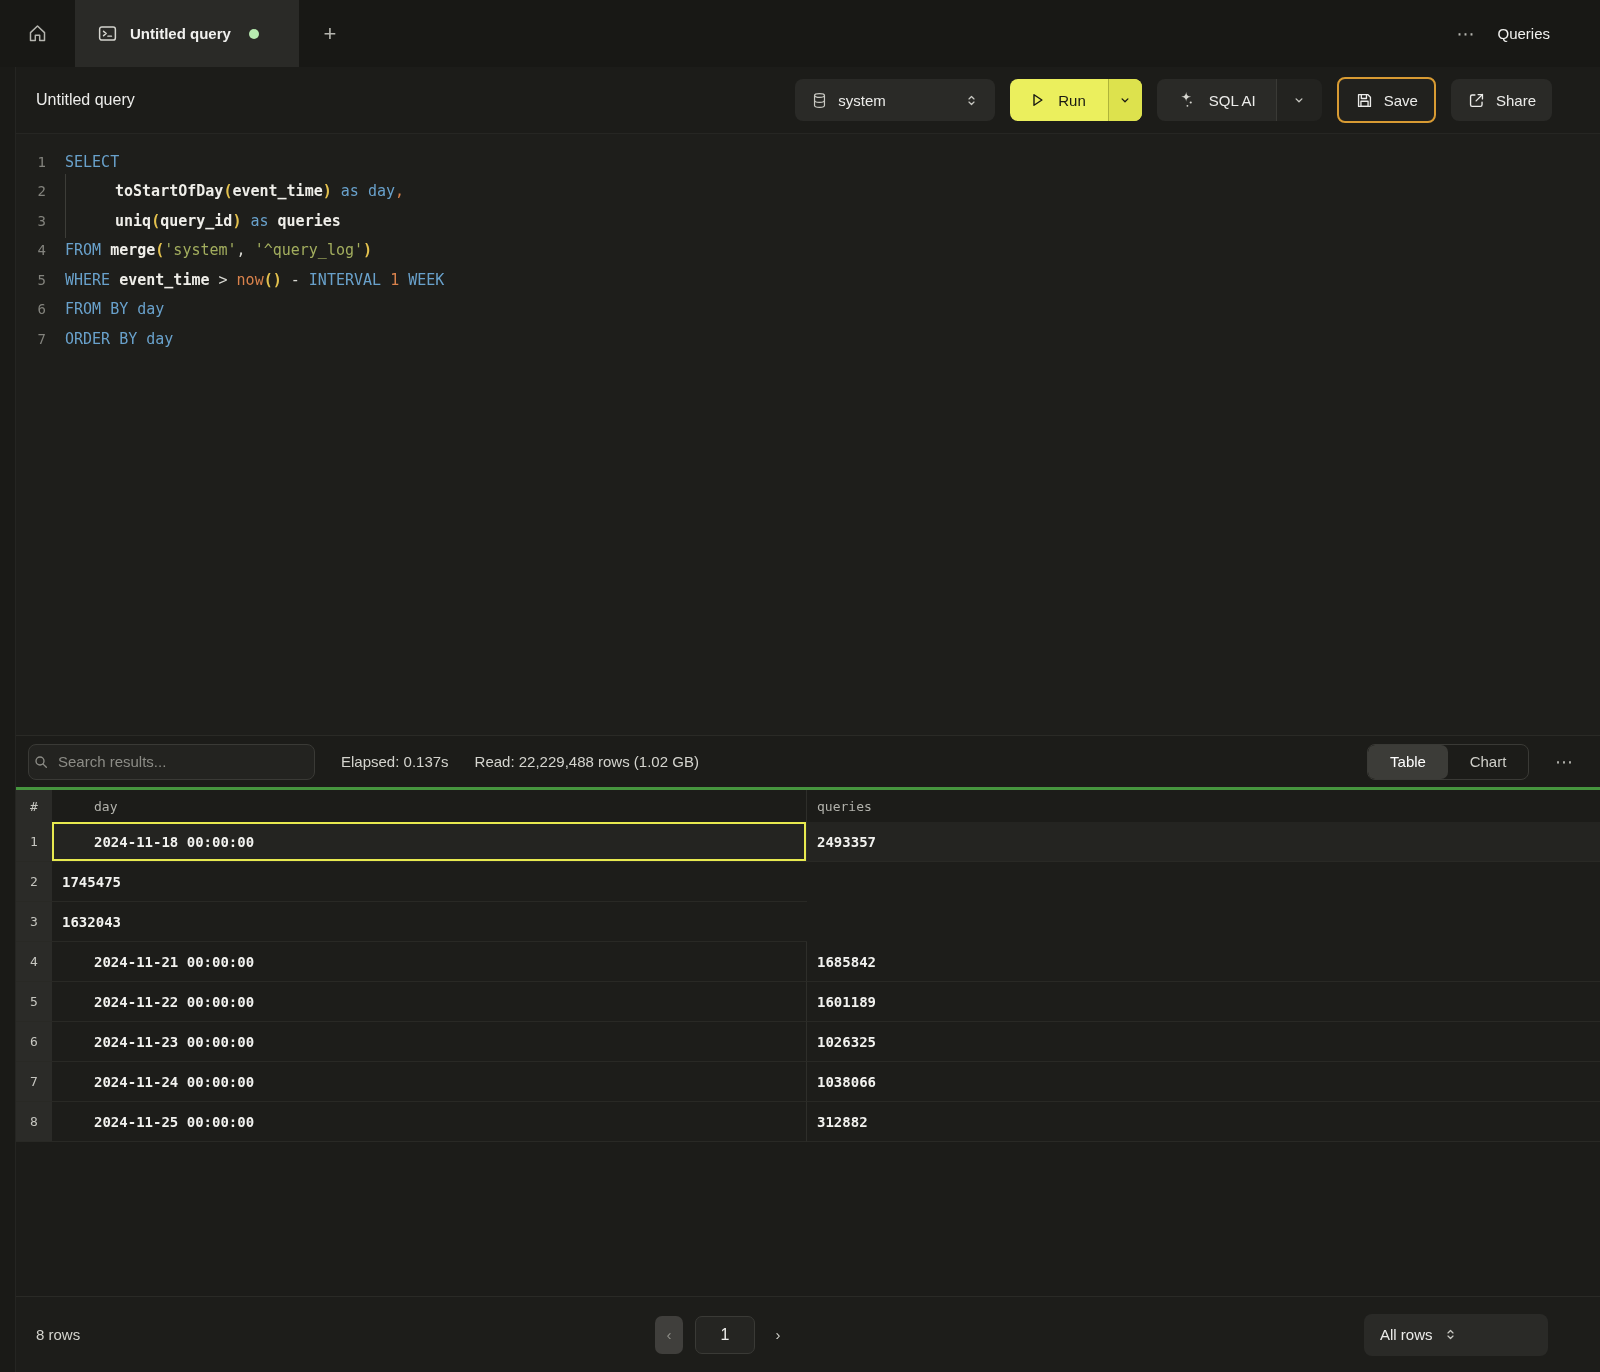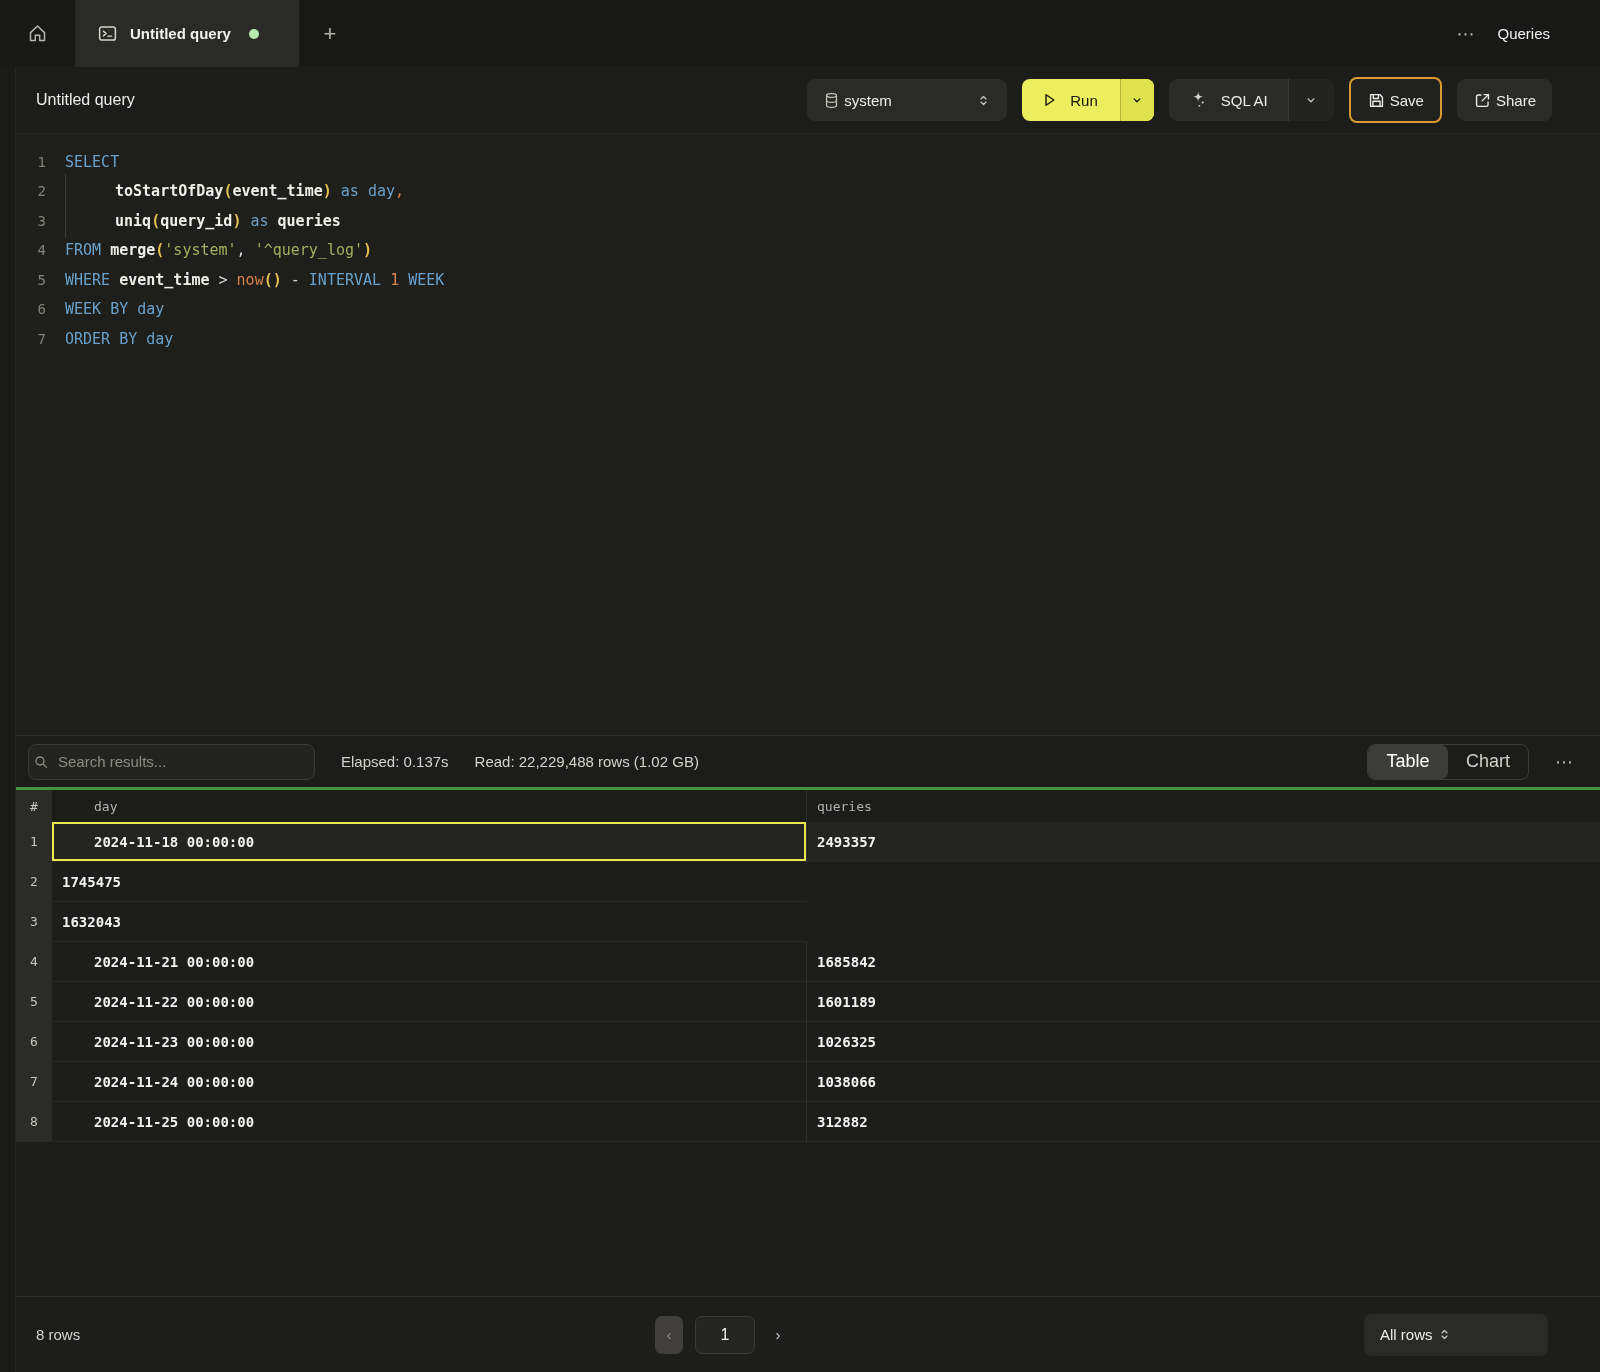--- a/index.html
+++ b/index.html
@@ -35,21 +35,21 @@
 
   
   .query-header {
     height:67px; display:flex; align-items:center;
     padding:0 48px 0 36px; background:#1c1c19; border-bottom:1px solid #262623;
   }
   .query-title { font-size:16px; color:#ececea; }
   .header-spacer { flex:1; }
   .controls { display:flex; align-items:center; gap:15px; }
   .btn {
-    height:42px; display:flex; align-items:center; gap:4px;
+    height:42px; display:flex; align-items:center; gap:10px;
     background:#2a2a27; border-radius:8px; padding:0 16px;
     font-size:15px; color:#ececea; cursor:pointer; border:none;
     font-family:"Liberation Sans", sans-serif;
   }
   .select-btn { min-width:200px; }
   .select-btn .sel-label { flex:1; text-align:left; }
   .btn-group { display:flex; align-items:stretch; height:42px; border-radius:8px; overflow:hidden; cursor:pointer; }
   .run-main {
     display:flex; align-items:center; gap:12px; padding:0 22px 0 18px;
     font-size:15px; font-weight:400; color:#191913;
@@ -92,21 +92,21 @@
     flex:1; background:transparent; border:none; outline:none;
     font-size:15px; color:#ececea; font-family:"Liberation Sans", sans-serif;
   }
   .search-box input::placeholder { color:#8c8c86; }
   .meta-text { font-size:15px; color:#d4d4ce; }
   .toolbar-spacer { flex:1; }
   .view-toggle {
     display:flex; height:36px; border:1px solid #3a3a36; border-radius:8px; overflow:hidden;
   }
   .view-seg { min-width:80px; display:flex; align-items:center; justify-content:center;
-    font-size:18px; color:#cfcfc9; cursor:pointer; padding:0 18px; }
+    font-size:15px; color:#cfcfc9; cursor:pointer; padding:0 18px; }
   .view-seg.active { background:#3c3c38; color:#ffffff; border-radius:7px; }
 
   
   .green-bar { height:3px; margin-left:16px; }
   .rtable { margin-left:16px; font-family:"DejaVu Sans Mono", monospace; }
   .trow { display:grid; grid-template-columns:36px 755px 1fr; height:40px; background:#1d1d1a; }
   .trow.thead { height:32px; background:transparent; }
   .tcell {
     display:flex; align-items:center; padding:0 10px;
     border-bottom:1px solid #292925; font-size:14px; font-weight:700; color:#f2f2ef;
@@ -277,21 +277,21 @@
       <div class="code-line">
         <span class="lnum">4</span>
         <span class="ltext"><span class="tk-kw">FROM</span><span class="tk-op"> </span><span class="tk-fn">merge</span><span class="tk-par">(</span><span class="tk-str">'system'</span><span class="tk-op">, </span><span class="tk-str">'^query_log'</span><span class="tk-par">)</span></span>
       </div>
       <div class="code-line">
         <span class="lnum">5</span>
         <span class="ltext"><span class="tk-kw">WHERE</span><span class="tk-op"> </span><span class="tk-fn">event_time</span><span class="tk-op"> &gt; </span><span class="tk-or">now</span><span class="tk-par">()</span><span class="tk-op"> - </span><span class="tk-kw">INTERVAL</span><span class="tk-op"> </span><span class="tk-or">1</span><span class="tk-op"> </span><span class="tk-kw">WEEK</span></span>
       </div>
       <div class="code-line">
         <span class="lnum">6</span>
-        <span class="ltext"><span class="tk-kw">WEEK BY day</span></span>
+        <span class="ltext"><span class="tk-kw">FROM BY day</span></span>
       </div>
       <div class="code-line">
         <span class="lnum">7</span>
         <span class="ltext"><span class="tk-kw">ORDER BY day</span></span>
       </div>
     </div>
 </div>
 
 <div class="results-toolbar">
   <div class="search-box">

